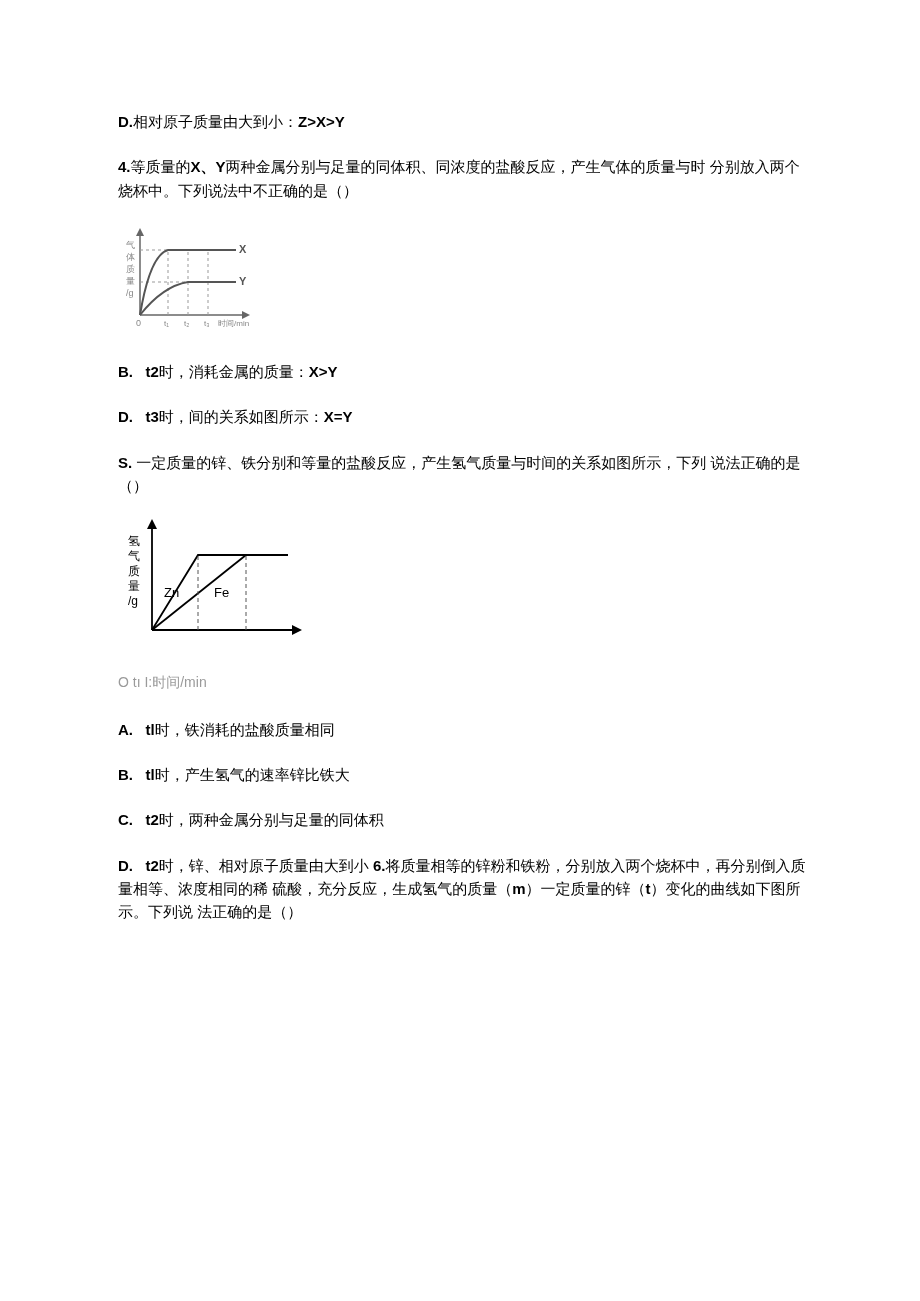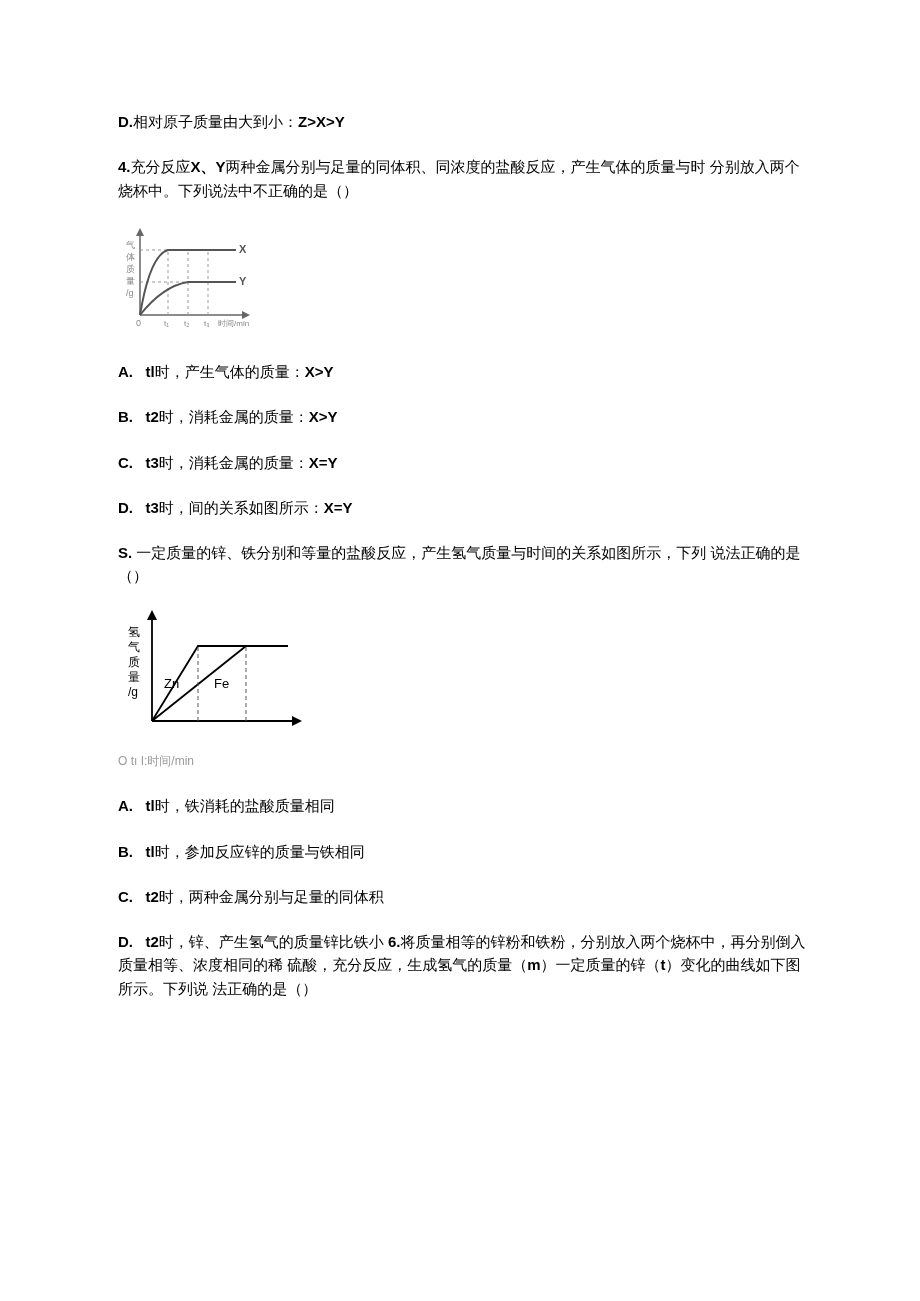--- a/index.html
+++ b/index.html
@@ -23,36 +23,36 @@
   .choice {
     margin: 0 0 22px 0;
   }
   .bold {
     font-weight: 700;
   }
   .figure {
     margin: 6px 0 24px 0;
   }
   .caption {
-    font-size: 12px;
+    font-size: 14px;
     color: #9a9a9a;
-    margin-top: 5px;
+    margin-top: 16px;
   }
 </style>
 </head>
 <body>
 
 <div class="page">
 
   <p class="choice">
     <span class="bold">D.</span><span>相对原子质量由大到小：</span><span class="bold">Z&gt;X&gt;Y</span>
   </p>
 
   <p class="para">
-    <span class="bold">4.</span><span>充分反应</span><span class="bold">X、Y</span><span>两种金属分别与足量的同体积、同浓度的盐酸反应，产生气体的质量与时 分别放入两个烧杯中。下列说法中不正确的是（）</span>
+    <span class="bold">4.</span><span>等质量的</span><span class="bold">X、Y</span><span>两种金属分别与足量的同体积、同浓度的盐酸反应，产生气体的质量与时 分别放入两个烧杯中。下列说法中不正确的是（）</span>
   </p>
 
   <div class="figure">
     <svg width="140" height="110" viewBox="0 0 140 110">
 
       <line x1="22" y1="12" x2="22" y2="95" stroke="#666" stroke-width="1.5"></line>
       <line x1="22" y1="95" x2="128" y2="95" stroke="#666" stroke-width="1.5"></line>
       <polygon points="22,8 18,16 26,16" fill="#666"></polygon>
       <polygon points="132,95 124,91 124,99" fill="#666"></polygon>
 
@@ -77,30 +77,22 @@
 
       <text x="46" y="106" font-size="8" fill="#888">t₁</text>
       <text x="66" y="106" font-size="8" fill="#888">t₂</text>
       <text x="86" y="106" font-size="8" fill="#888">t₃</text>
       <text x="100" y="106" font-size="8" fill="#888">时间/min</text>
       <text x="18" y="106" font-size="9" fill="#888">0</text>
     </svg>
   </div>
 
   <p class="choice">
-    <span class="bold">A.</span>&nbsp;&nbsp;
-    <span class="bold">tl</span><span>时，产生气体的质量：</span><span class="bold">X&gt;Y</span>
-  </p>
-  <p class="choice">
     <span class="bold">B.</span>&nbsp;&nbsp;
     <span class="bold">t2</span><span>时，消耗金属的质量：</span><span class="bold">X&gt;Y</span>
-  </p>
-  <p class="choice">
-    <span class="bold">C.</span>&nbsp;&nbsp;
-    <span class="bold">t3</span><span>时，消耗金属的质量：</span><span class="bold">X=Y</span>
   </p>
   <p class="choice">
     <span class="bold">D.</span>&nbsp;&nbsp;
     <span class="bold">t3</span><span>时，间的关系如图所示：</span><span class="bold">X=Y</span>
   </p>
 
   <p class="para">
     <span class="bold">S.</span><span>  一定质量的锌、铁分别和等量的盐酸反应，产生氢气质量与时间的关系如图所示，下列 说法正确的是（）</span>
   </p>
 
@@ -130,24 +122,24 @@
     </svg>
     <div class="caption">O tı I:时间/min</div>
   </div>
 
   <p class="choice">
     <span class="bold">A.</span>&nbsp;&nbsp;
     <span class="bold">tl</span><span>时，铁消耗的盐酸质量相同</span>
   </p>
   <p class="choice">
     <span class="bold">B.</span>&nbsp;&nbsp;
-    <span class="bold">tl</span><span>时，参加反应锌的质量与铁相同</span>
+    <span class="bold">tl</span><span>时，产生氢气的速率锌比铁大</span>
   </p>
   <p class="choice">
     <span class="bold">C.</span>&nbsp;&nbsp;
     <span class="bold">t2</span><span>时，两种金属分别与足量的同体积</span>
   </p>
   <p class="para">
     <span class="bold">D.</span>&nbsp;&nbsp;
-    <span class="bold">t2</span><span>时，锌、产生氢气的质量锌比铁小 </span><span class="bold">6.</span><span>将质量相等的锌粉和铁粉，分别放入两个烧杯中，再分别倒入质量相等、浓度相同的稀 硫酸，充分反应，生成氢气的质量（</span><span class="bold">m</span><span>）一定质量的锌（</span><span class="bold">t</span><span>）变化的曲线如下图所示。下列说 法正确的是（）</span>
+    <span class="bold">t2</span><span>时，锌、相对原子质量由大到小 </span><span class="bold">6.</span><span>将质量相等的锌粉和铁粉，分别放入两个烧杯中，再分别倒入质量相等、浓度相同的稀 硫酸，充分反应，生成氢气的质量（</span><span class="bold">m</span><span>）一定质量的锌（</span><span class="bold">t</span><span>）变化的曲线如下图所示。下列说 法正确的是（）</span>
   </p>
 
 </div>
 
 </body></html>

